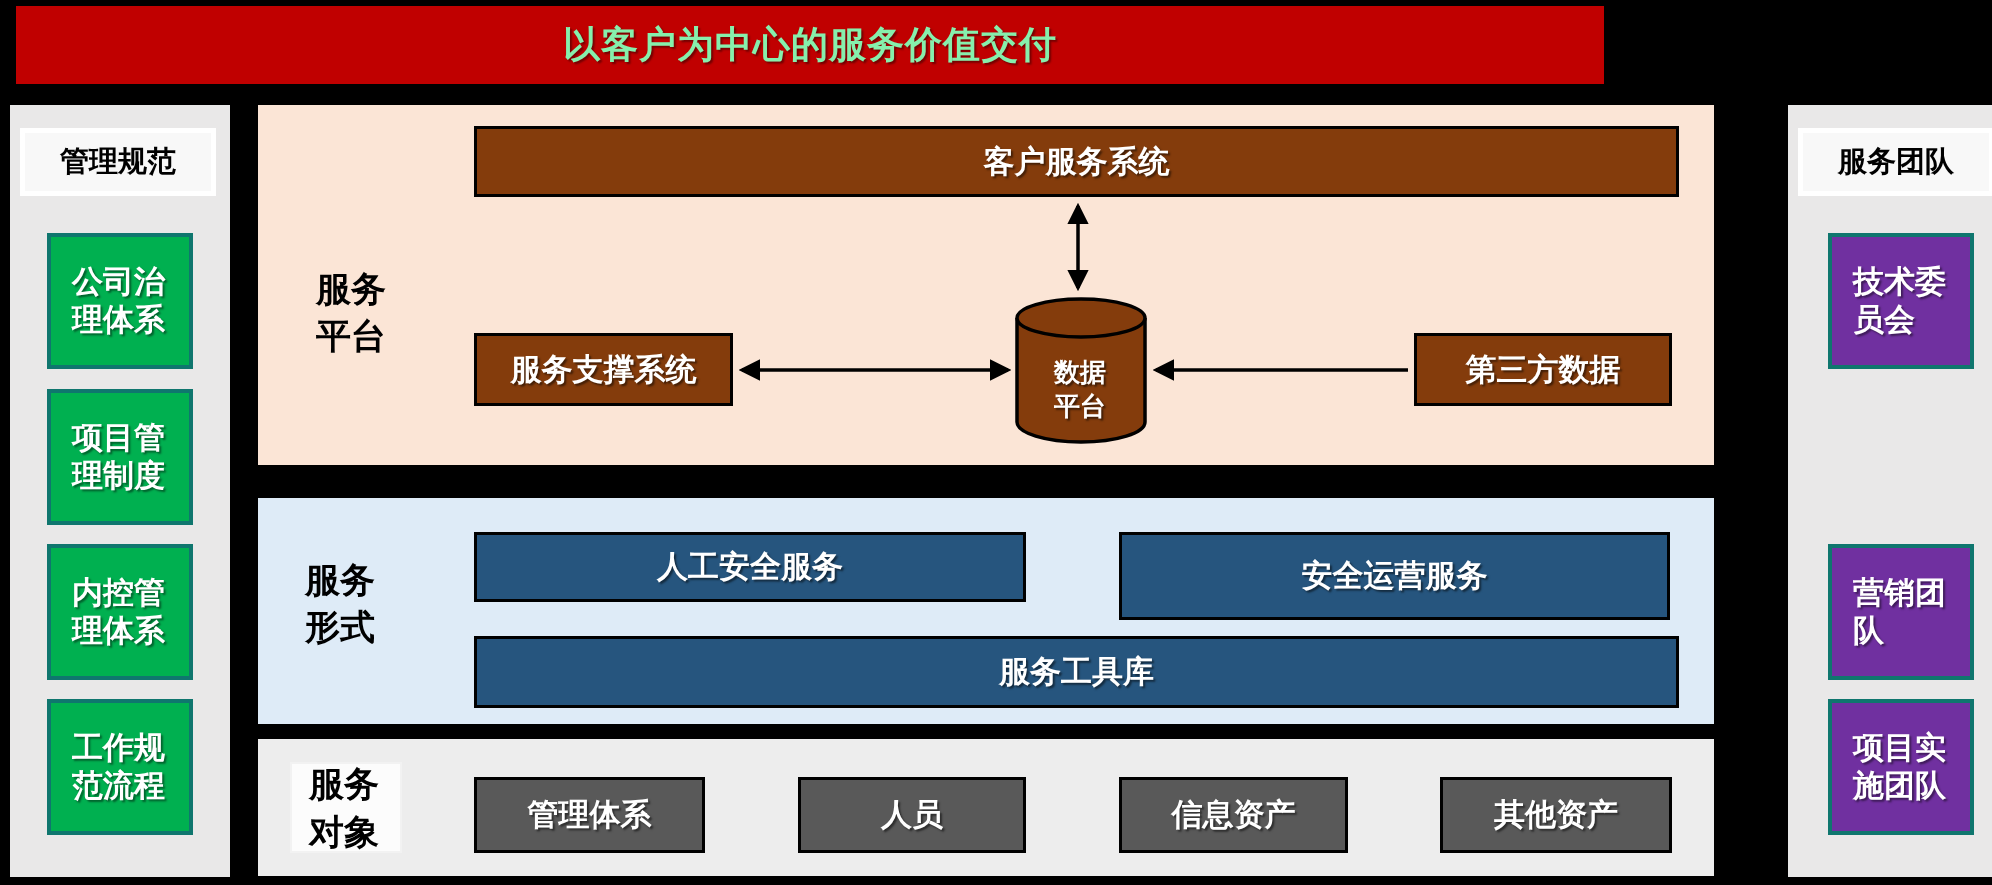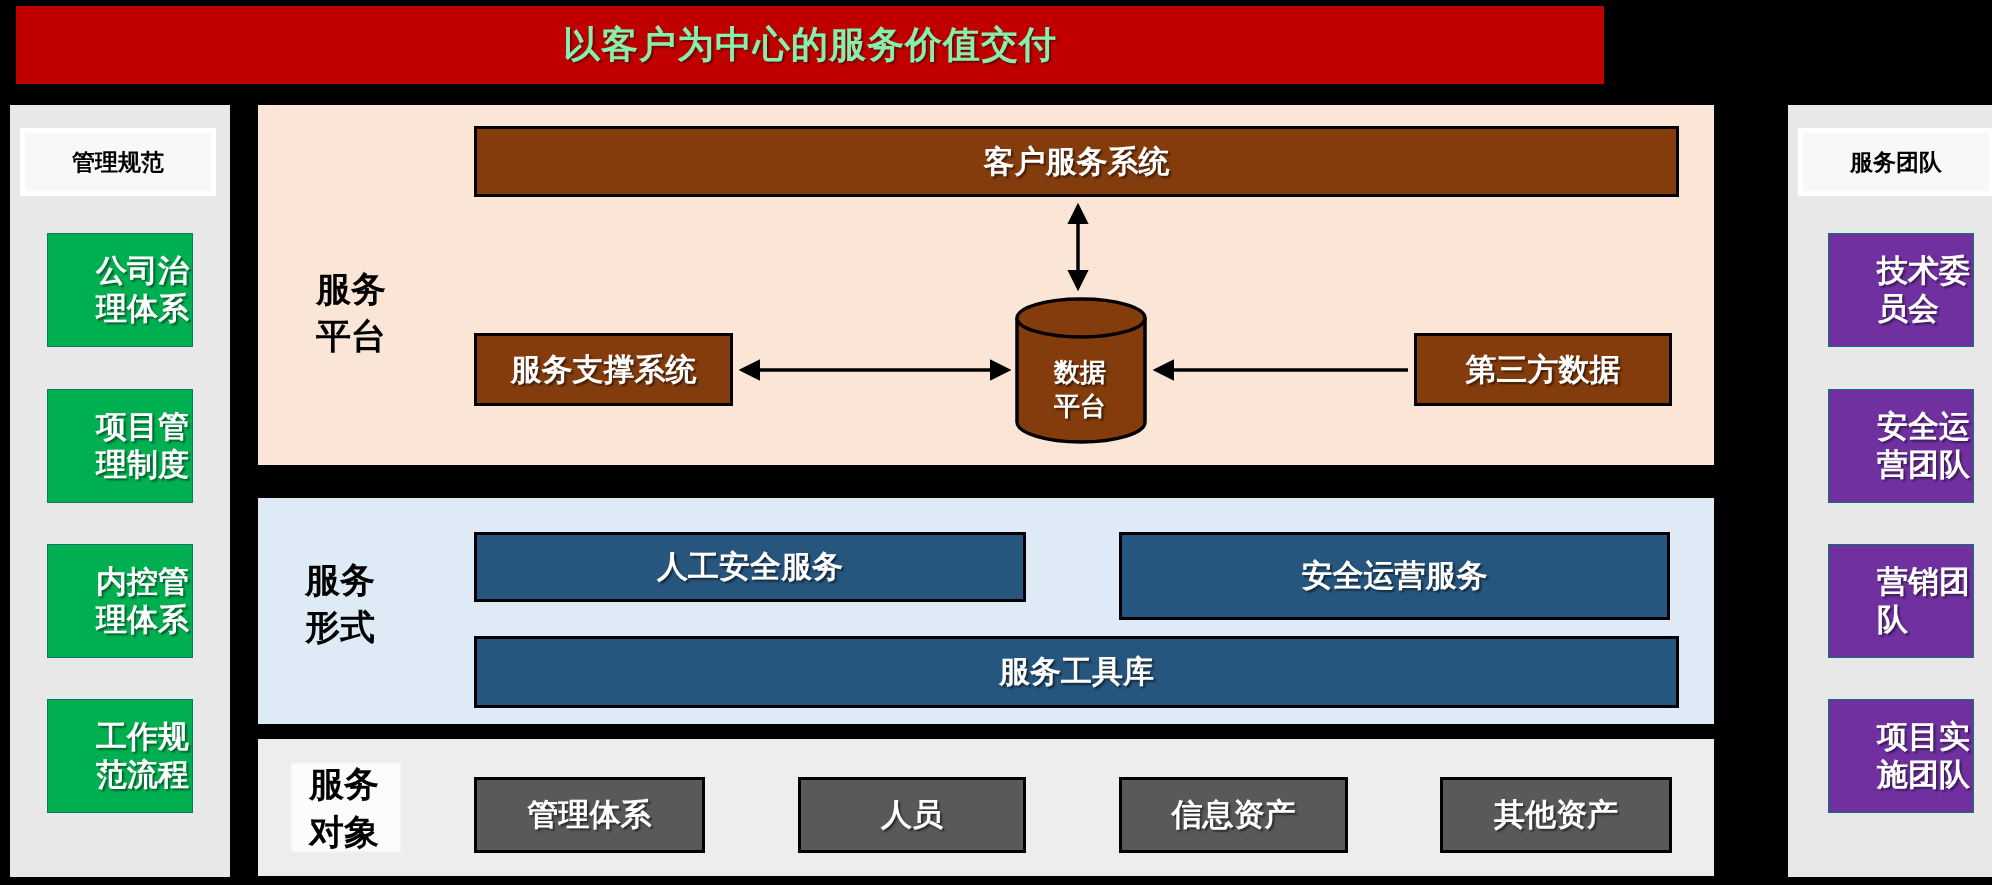--- a/index.html
+++ b/index.html
@@ -19,26 +19,26 @@
   .side-panel{
     position:absolute;top:105px;width:220px;height:772px;
     background:var(--side-panel-bg,#E9E8E8);
   }
   .side-panel.left{left:10px;}
   .side-panel.right{left:1788px;padding-left:32px;}
   .side-header{
     position:absolute;left:10px;top:23px;width:196px;height:68px;
     background:#F8F8F8;border:5px solid #FFFFFF;box-sizing:border-box;
     display:flex;align-items:center;justify-content:center;
-    color:#000;font-size:23px;font-weight:bold;
+    color:#000;font-size:29px;font-weight:bold;
   }
   .side-box{
-    position:absolute;width:146px;height:114px;box-sizing:border-box;
-    border:1px solid #0f766e;
-    display:flex;align-items:center;justify-content:flex-end;
+    position:absolute;width:146px;height:136px;box-sizing:border-box;
+    border:4px solid #0f766e;
+    display:flex;align-items:center;justify-content:center;
     color:#fff;font-size:31px;font-weight:bold;line-height:1.22;
     text-shadow:2px 2px 2px rgba(0,0,0,.45);text-align:left;
   }
   .side-box span{display:block;width:96px;}
   .side-panel.left .side-box{left:37px;background:var(--green-box,#00B050);}
   .side-panel.right .side-box{left:40px;background:var(--purple-box,#7030A0);}
   .pos-0{top:128px;} .pos-1{top:284px;} .pos-2{top:439px;} .pos-3{top:594px;}
   
   .panel{position:absolute;left:258px;width:1456px;}
   .panel-platform{top:105px;height:360px;background:var(--platform-panel-bg,#FBE5D6);}
@@ -107,23 +107,20 @@
     <div class="side-box pos-3">
         <span>工作规范流程</span>
       </div>
   </div>
 
   <div class="side-panel right">
     <div class="side-header">服务团队</div>
     <div class="side-box pos-0">
         <span>技术委员会</span>
       </div>
-    <div class="side-box pos-1">
-        <span>安全运营团队</span>
-      </div>
     <div class="side-box pos-2">
         <span>营销团队</span>
       </div>
     <div class="side-box pos-3">
         <span>项目实施团队</span>
       </div>
   </div>
 
   <div class="panel panel-platform">
     <div class="panel-label lbl-platform">

